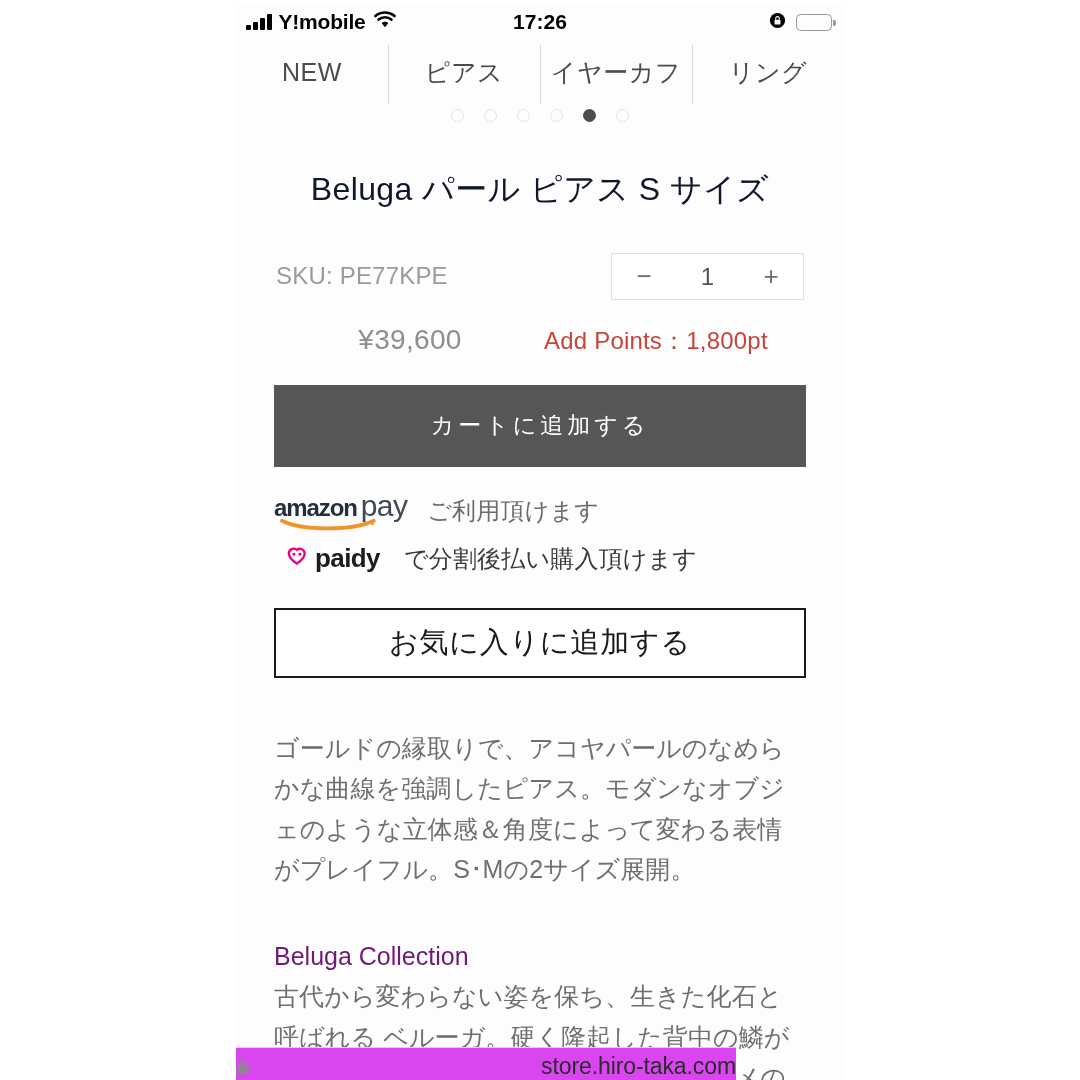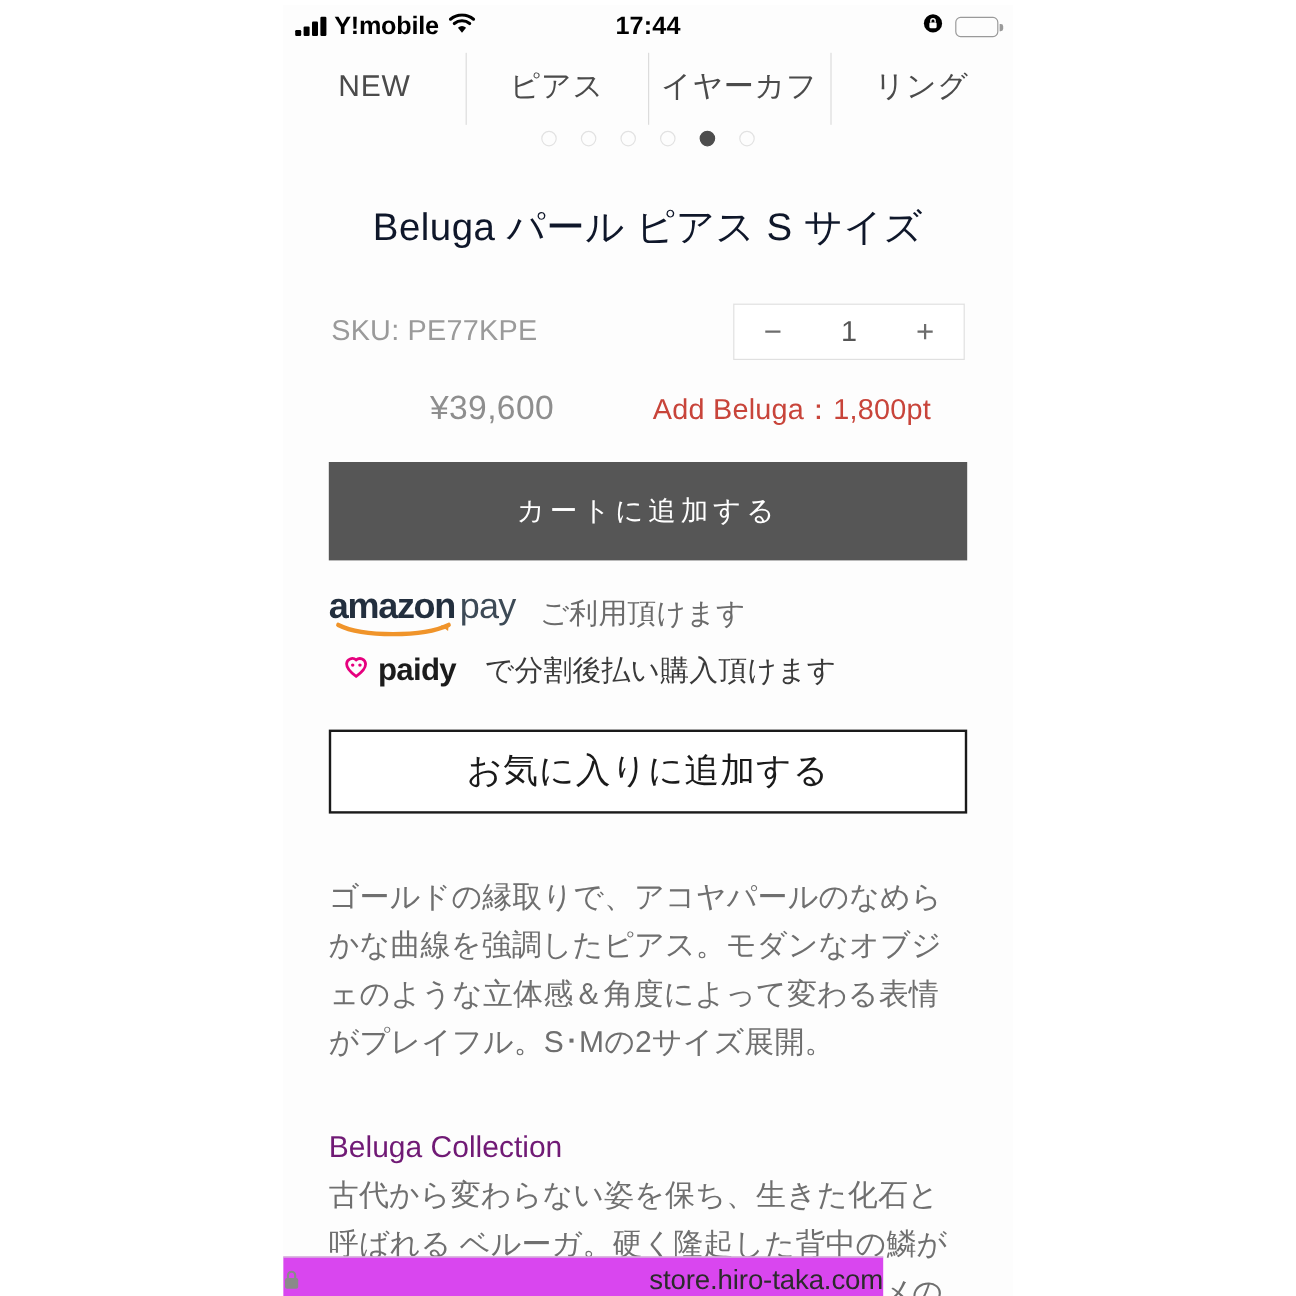--- a/index.html
+++ b/index.html
@@ -270,21 +270,21 @@
   }
 
   
   .amazonpay {
     position: relative;
     display: inline-block;
     line-height: 1;
     padding-bottom: 10px;
   }
   .amazonpay .amz {
-    font-size: 30px;
+    font-size: 24px;
     font-weight: 700;
     color: #232f3e;
     letter-spacing: -1.1px;
   }
   .amazonpay .pay {
     font-size: 30px;
     font-weight: 400;
     color: #3d4a56;
     letter-spacing: -0.6px;
     margin-left: 4px;
@@ -403,21 +403,21 @@
         <span class="sb-carrier">Y!mobile</span>
         <span>
           <svg width="24" height="18" viewBox="0 0 24 18">
             <path d="M12 16.2 L8.6 12.1 a5.4 5.4 0 0 1 6.8 0 Z" fill="#000"></path>
             <path d="M5.6 8.6 a10 10 0 0 1 12.8 0" stroke="#000" stroke-width="2.6" fill="none" stroke-linecap="round"></path>
             <path d="M2.4 5.0 a15 15 0 0 1 19.2 0" stroke="#000" stroke-width="2.6" fill="none" stroke-linecap="round"></path>
           </svg>
         </span>
       </div>
 
-      <div class="sb-center">17:44</div>
+      <div class="sb-center">17:26</div>
 
       <div class="sb-right">
         <span>
           <svg width="19" height="19" viewBox="0 0 20 20">
             <circle cx="10" cy="10" r="8" fill="#000"></circle>
             <rect x="6.8" y="9.2" width="6.4" height="5" rx="1" fill="#fff"></rect>
             <path d="M8.1 9.2 V7.8 a1.9 1.9 0 0 1 3.8 0 V9.2" stroke="#fff" stroke-width="1.2" fill="none"></path>
           </svg>
         </span>
         <span class="battery">
@@ -450,21 +450,21 @@
         <span class="sku-text">SKU: PE77KPE</span>
         <span class="qty">
           <span class="btn">−</span>
           <span class="val">1</span>
           <span class="btn">+</span>
         </span>
       </div>
 
       <div class="price-row">
         <span class="price">¥39,600</span>
-        <span class="points">Add Beluga：1,800pt</span>
+        <span class="points">Add Points：1,800pt</span>
       </div>
 
       <button class="btn-cart">カートに追加する</button>
 
       <div class="pay-row">
         <span class="amazonpay">
           <span class="amz">amazon</span><span class="pay">pay</span>
           <svg class="smile" viewBox="0 0 114 14">
             <path d="M2 3 C24 14, 78 14, 101 3" stroke="#f0942a" stroke-width="4" fill="none" stroke-linecap="round"></path>
             <path d="M101 3 L94 3.6 L100.5 8.5 Z" fill="#f0942a"></path>

